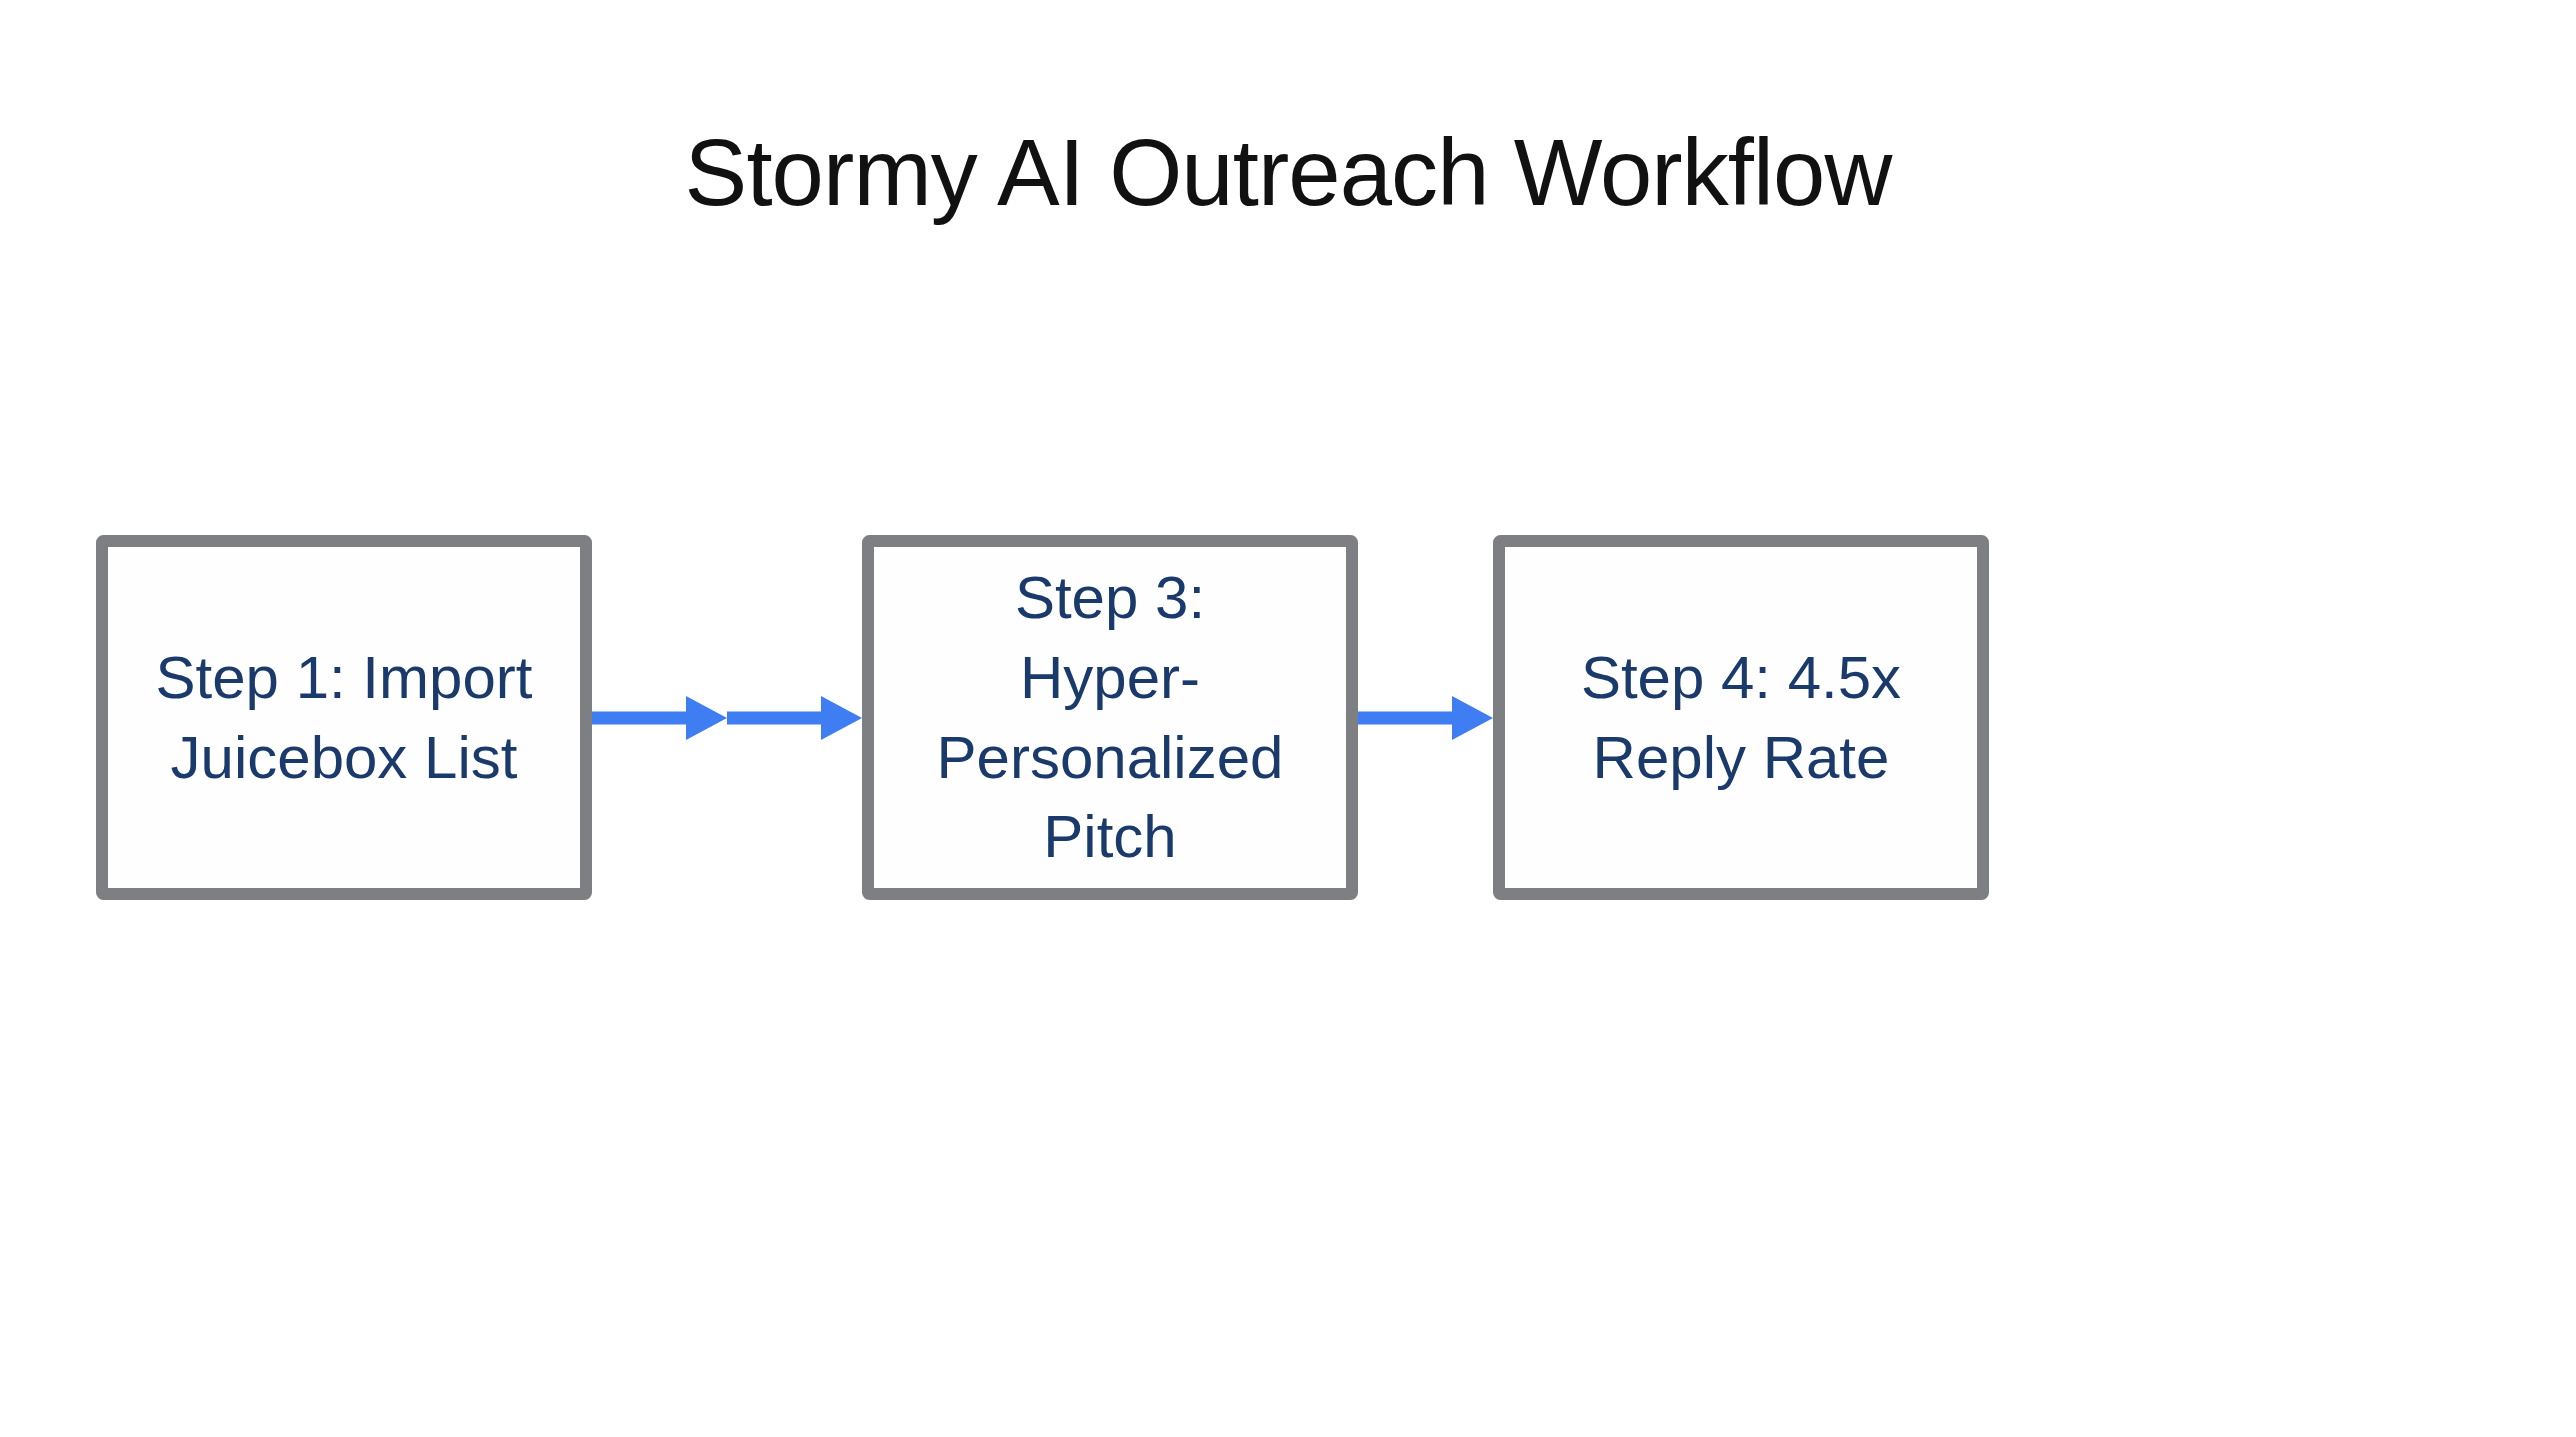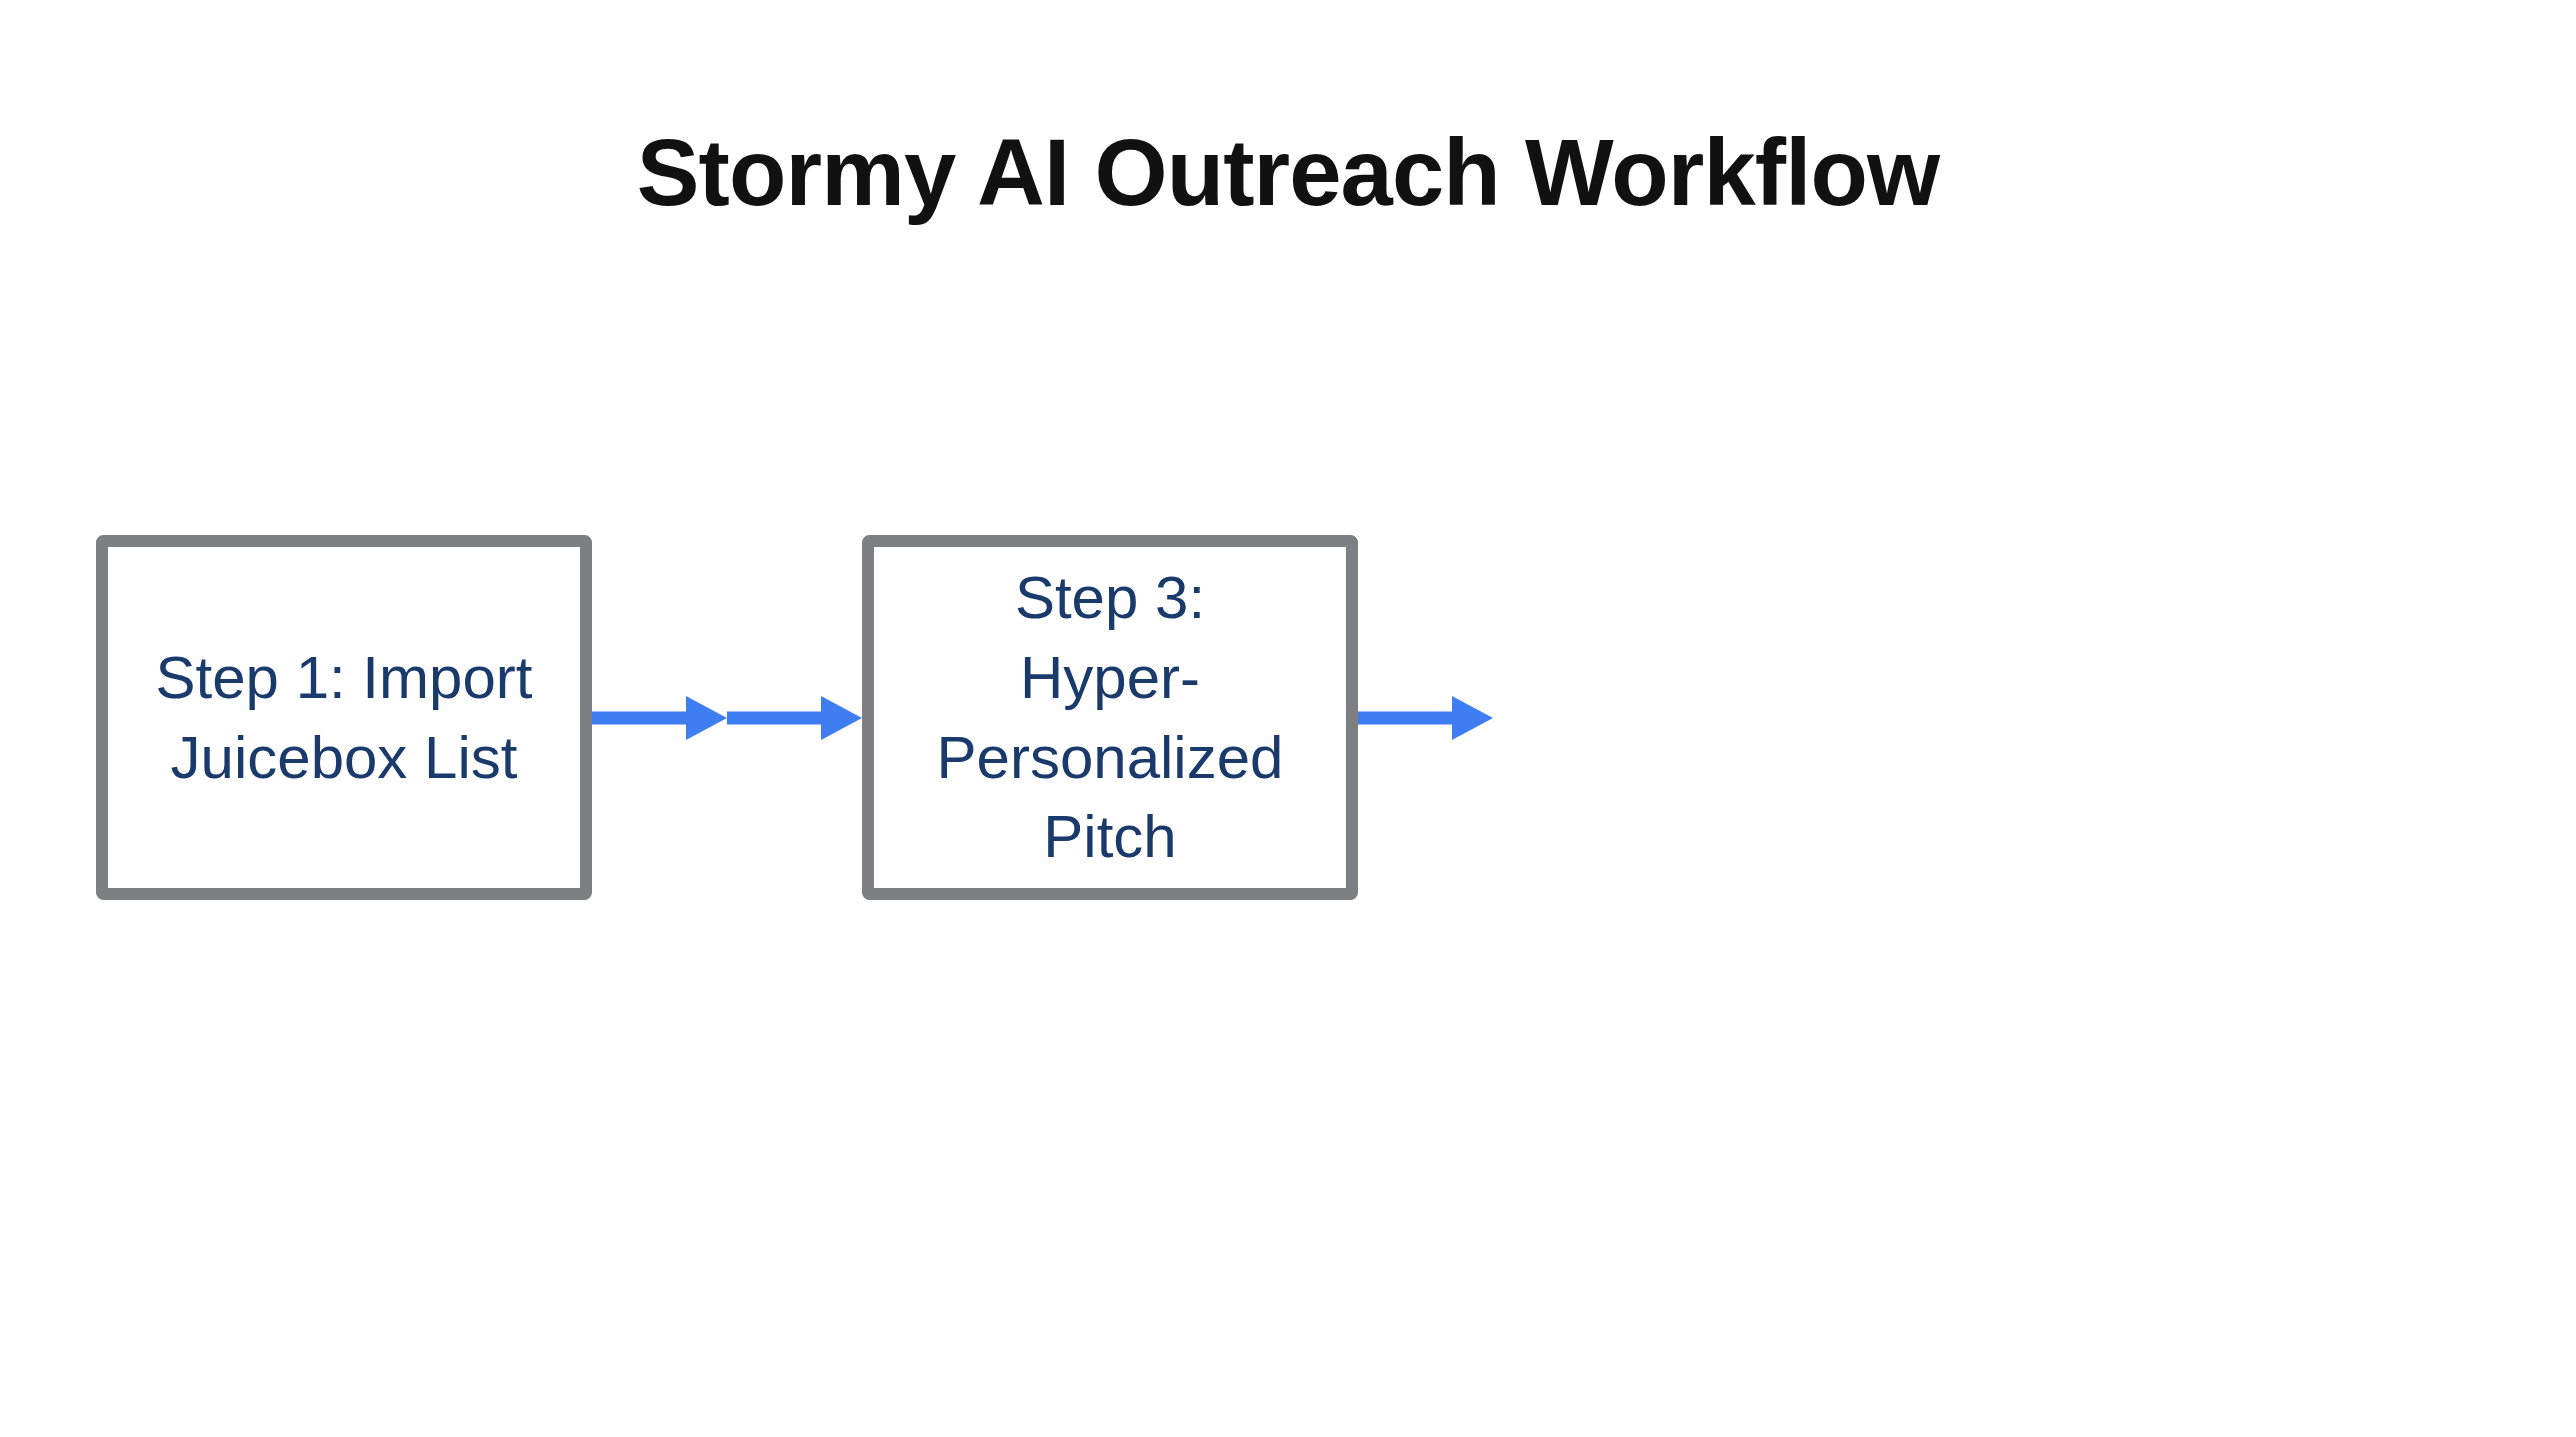--- a/index.html
+++ b/index.html
@@ -25,21 +25,21 @@
     background: var(--page-bg);
   }
   .title {
     position: absolute;
     top: 117px;
     left: 0;
     width: 100%;
     text-align: center;
     font-size: 94px;
     line-height: 1.2;
-    font-weight: 700;
+    font-weight: 400;
     letter-spacing: -0.9px;
     color: var(--title-text);
   }
   .flow {
     position: absolute;
     top: 535px;
     left: 96px;
     height: 365px;
     display: flex;
     align-items: center;
@@ -120,16 +120,20 @@
 Hyper-
 Personalized
 Pitch</span>
     </div>
 
     <div class="arrow">
       <span class="shaft"></span>
       <span class="head"></span>
     </div>
 
+    <div class="box">
+      <span class="box-label">Step 4: 4.5x
+Reply Rate</span>
+    </div>
 
   </section>
 </main>
 
 
 </body></html>

